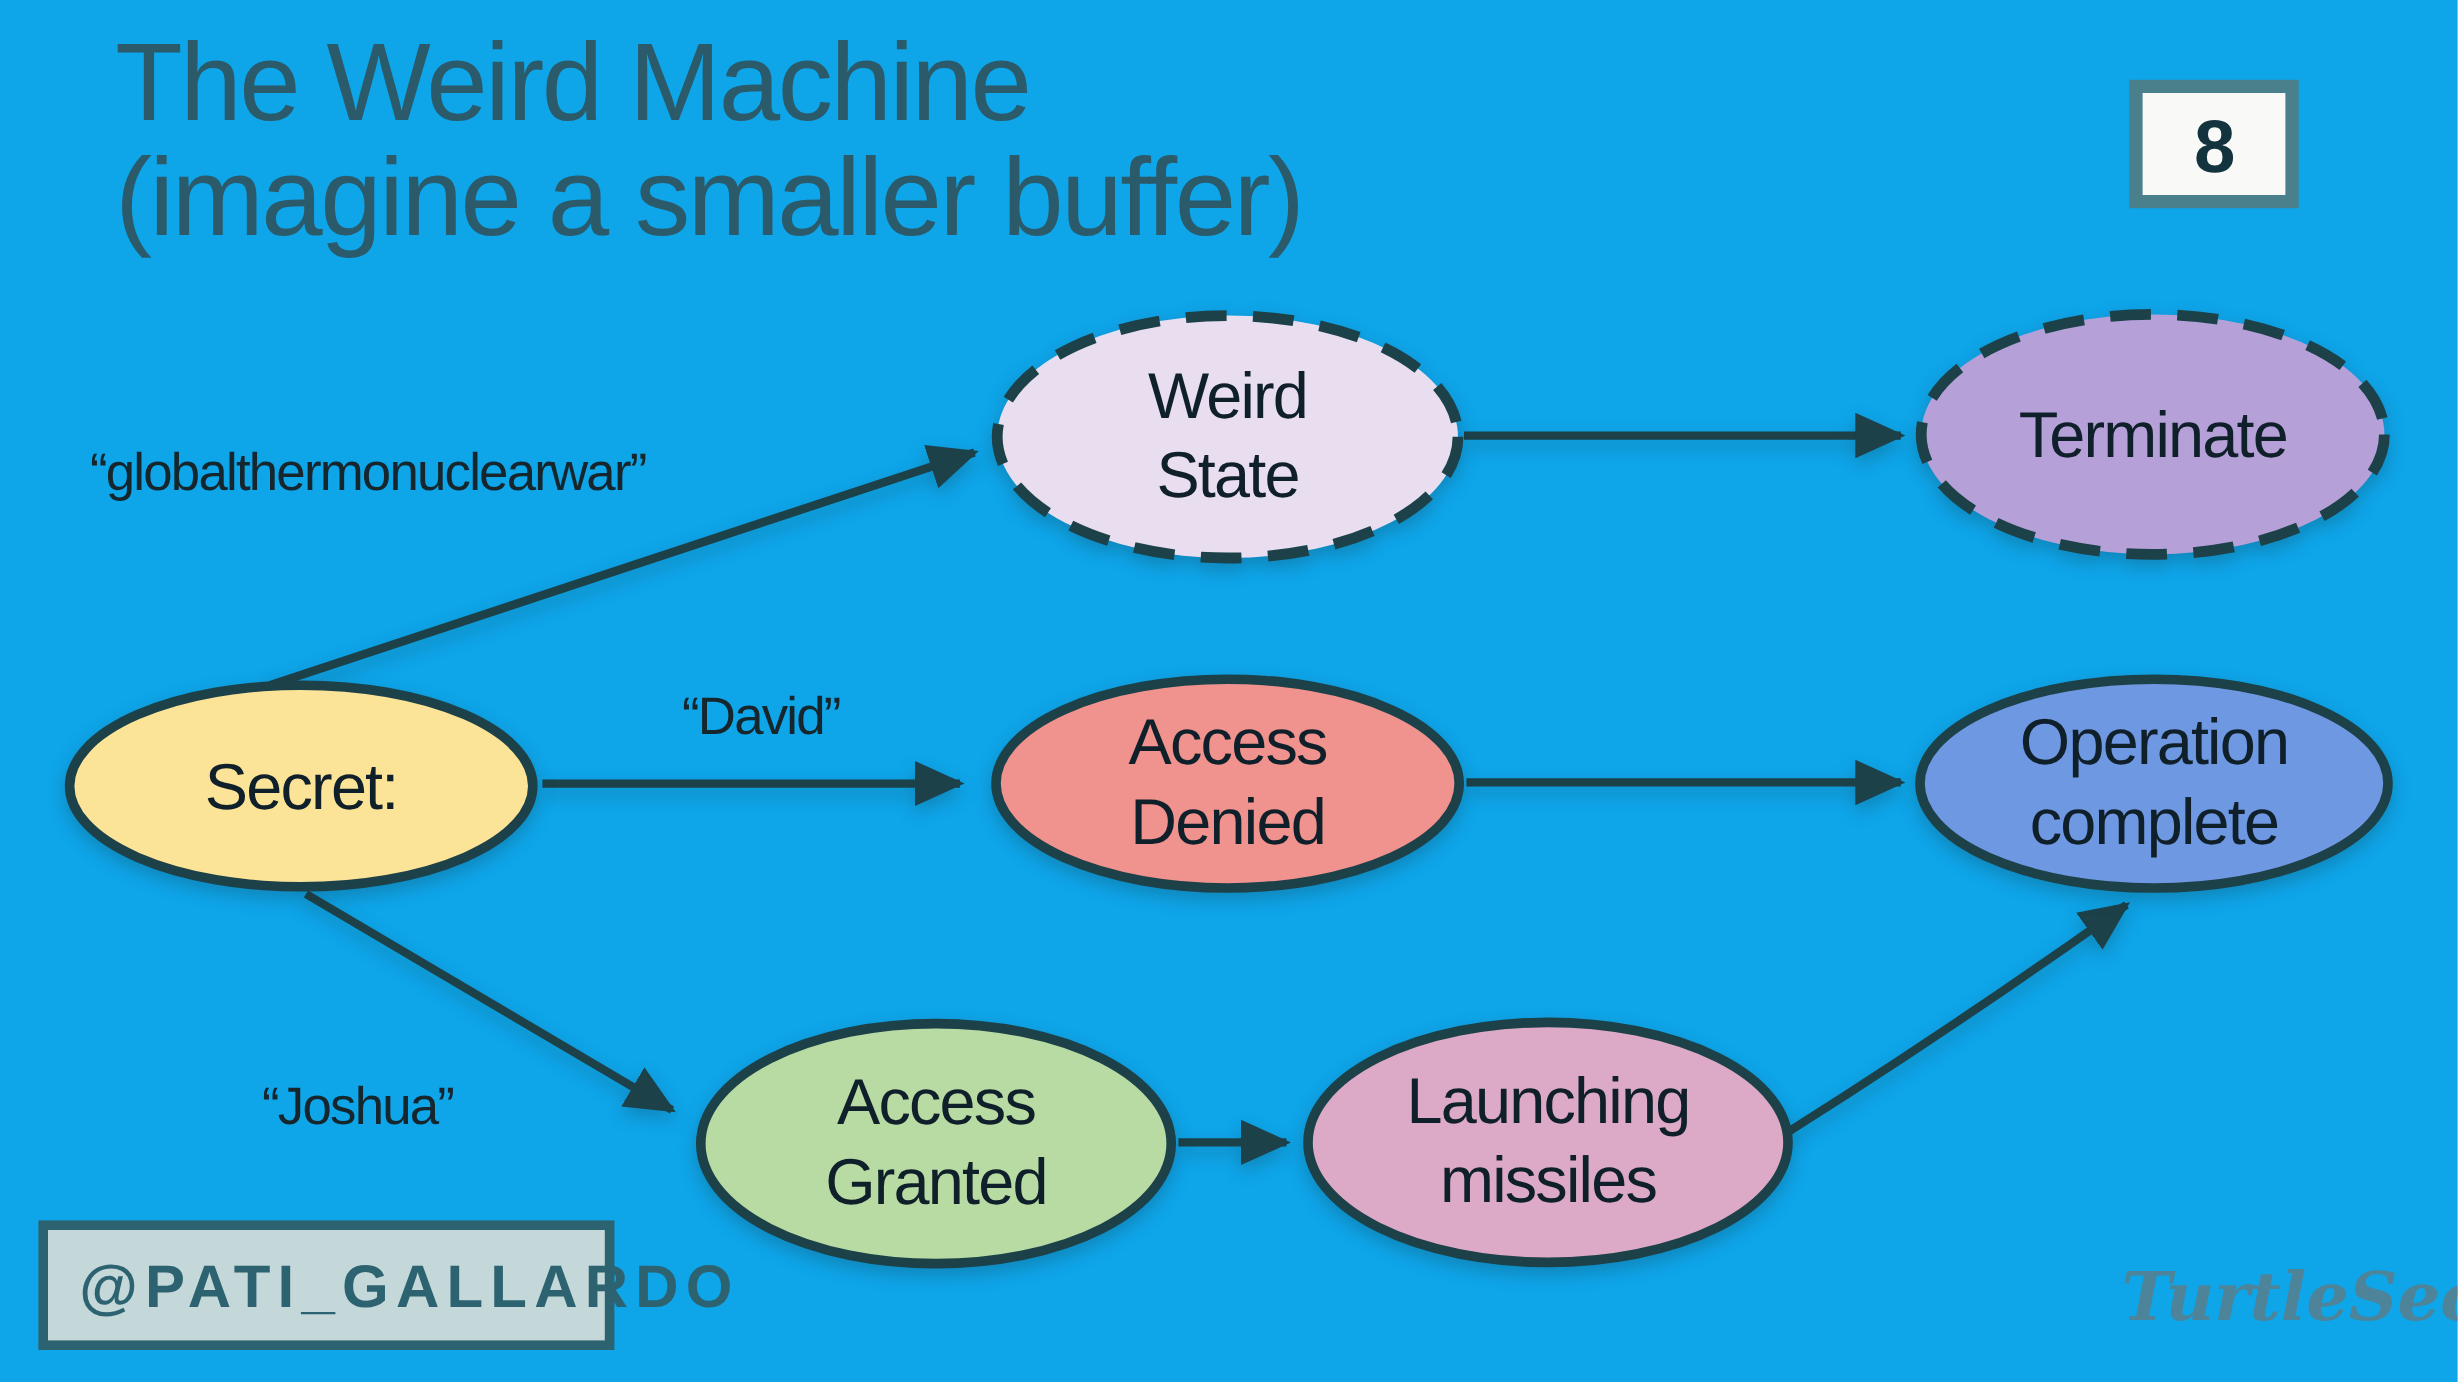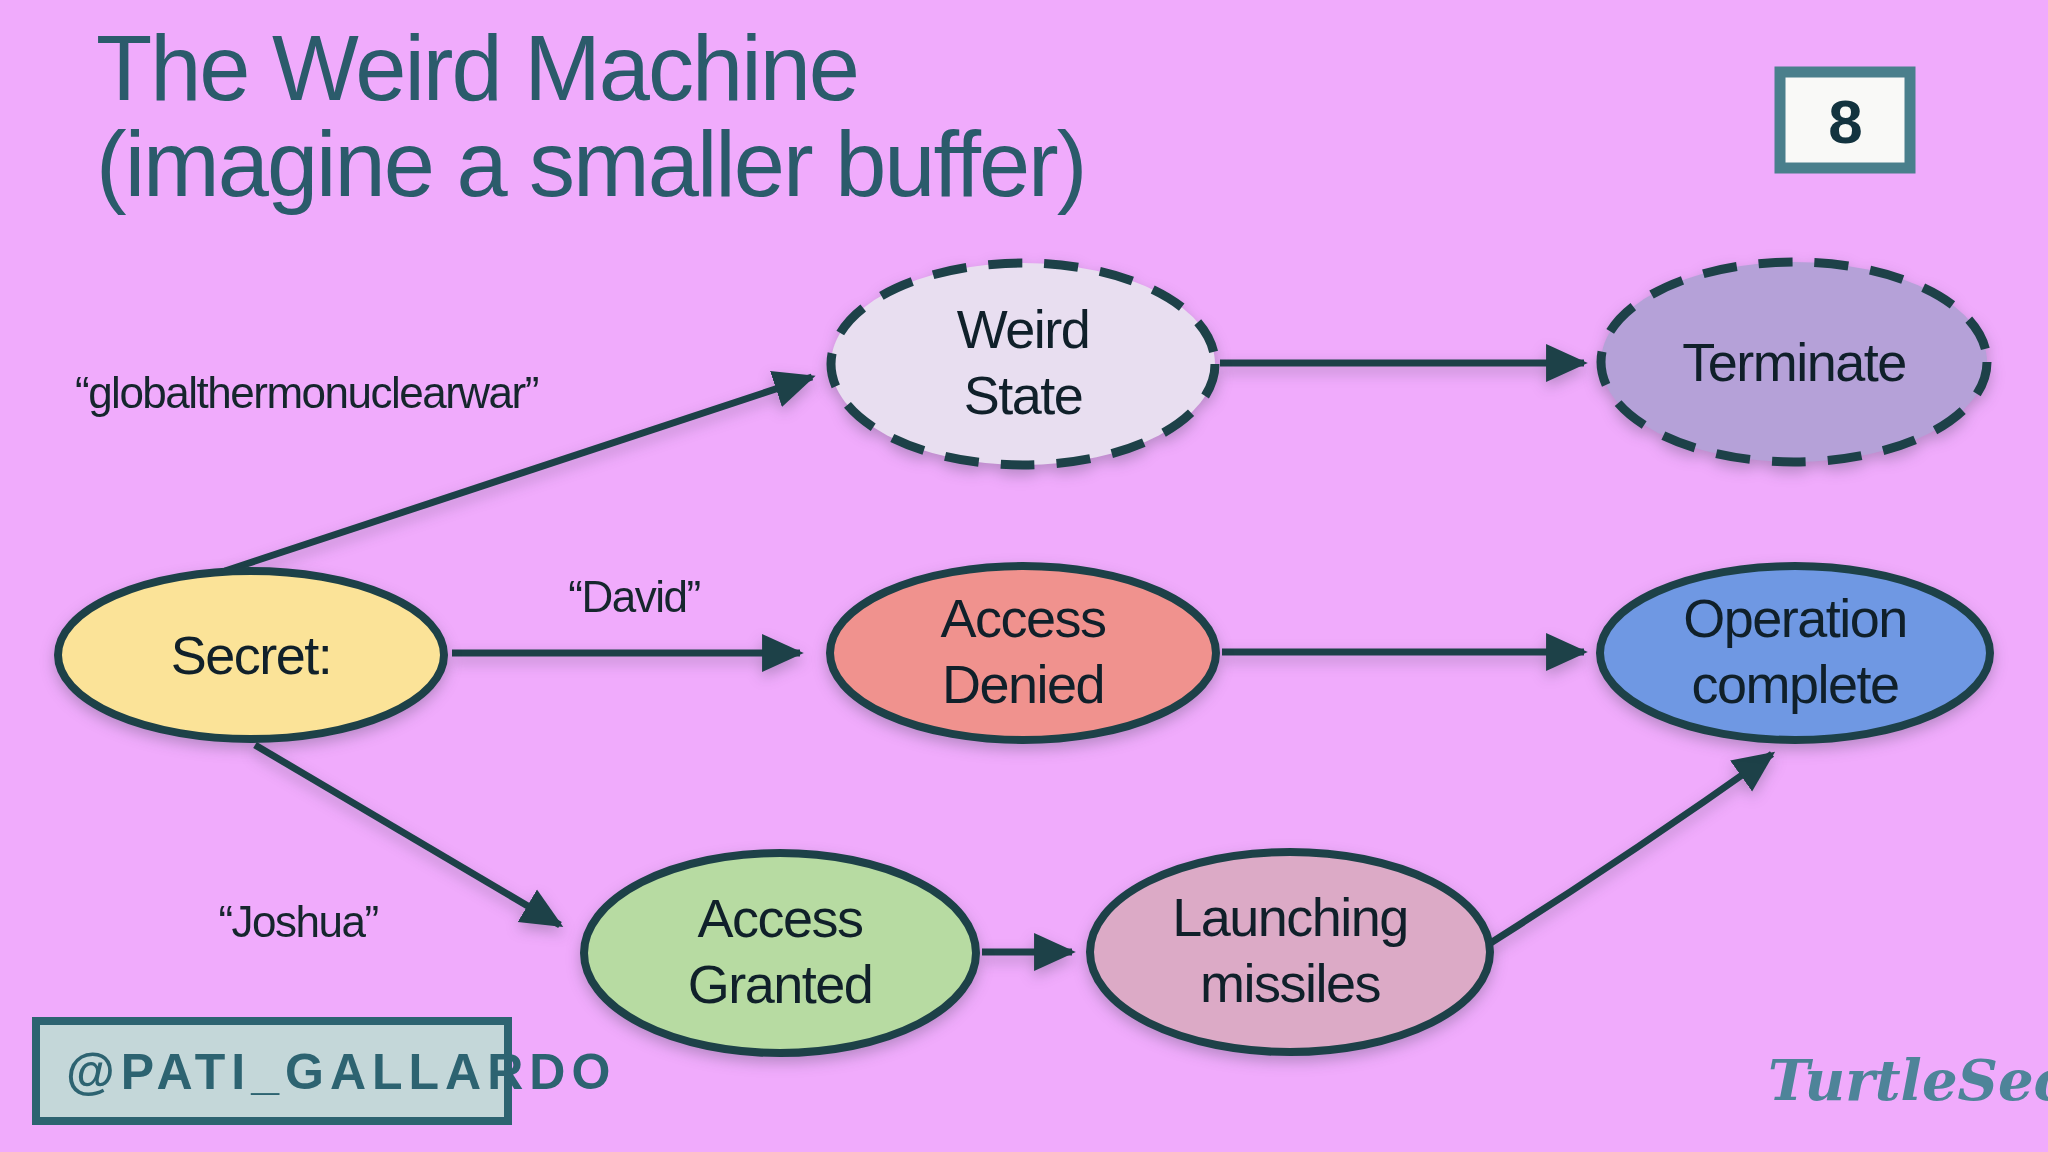--- a/index.html
+++ b/index.html
@@ -5,21 +5,21 @@
   html, body {
     margin: 0;
     padding: 0;
     background: #d0e0e3;
     font-family: "Liberation Sans", "DejaVu Sans", sans-serif;
   }
   .stage {
     position: relative;
     width: 2048px;
     height: 1152px;
-    background: #f0abfc;
+    background: #0ea5e9;
     overflow: hidden;
   }
   svg { display: block; }
 
   .title-text {
     font-family: "Liberation Sans", "DejaVu Sans", sans-serif;
     font-size: 92px;
     font-weight: 400;
     letter-spacing: -2px;
     fill: #2b5b6b;

